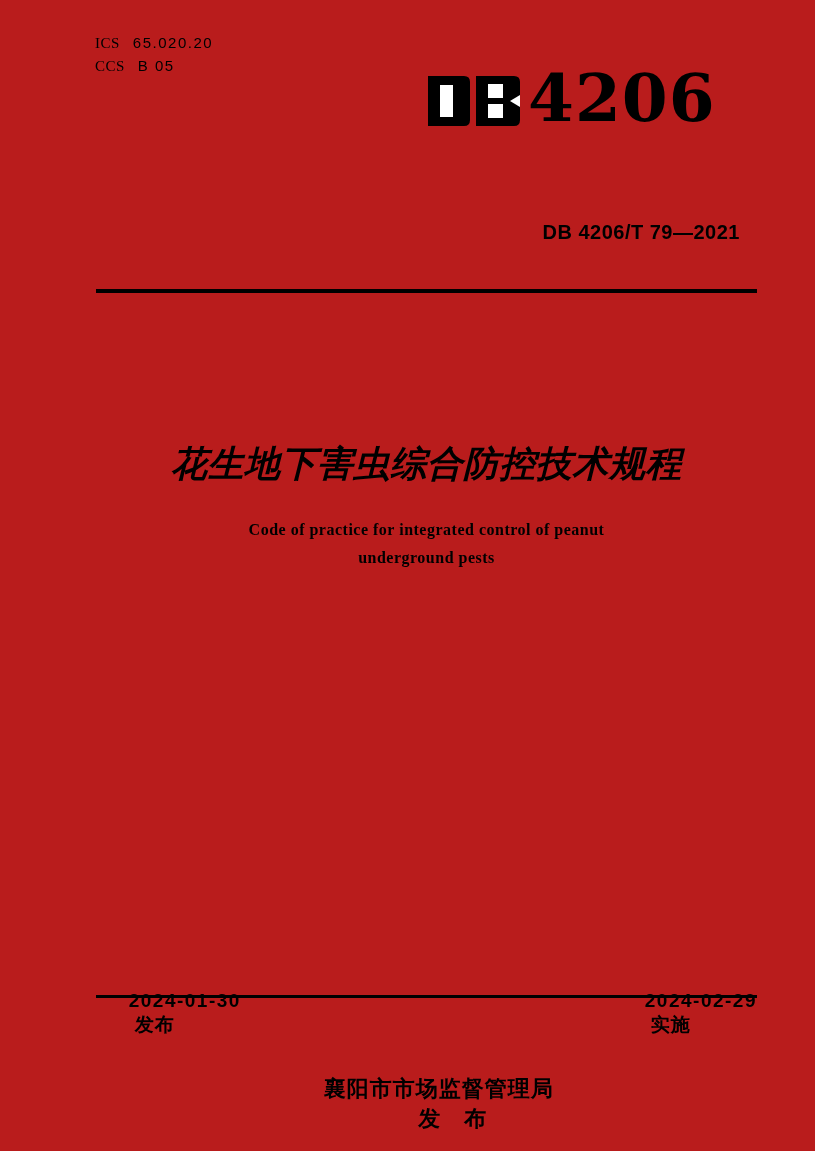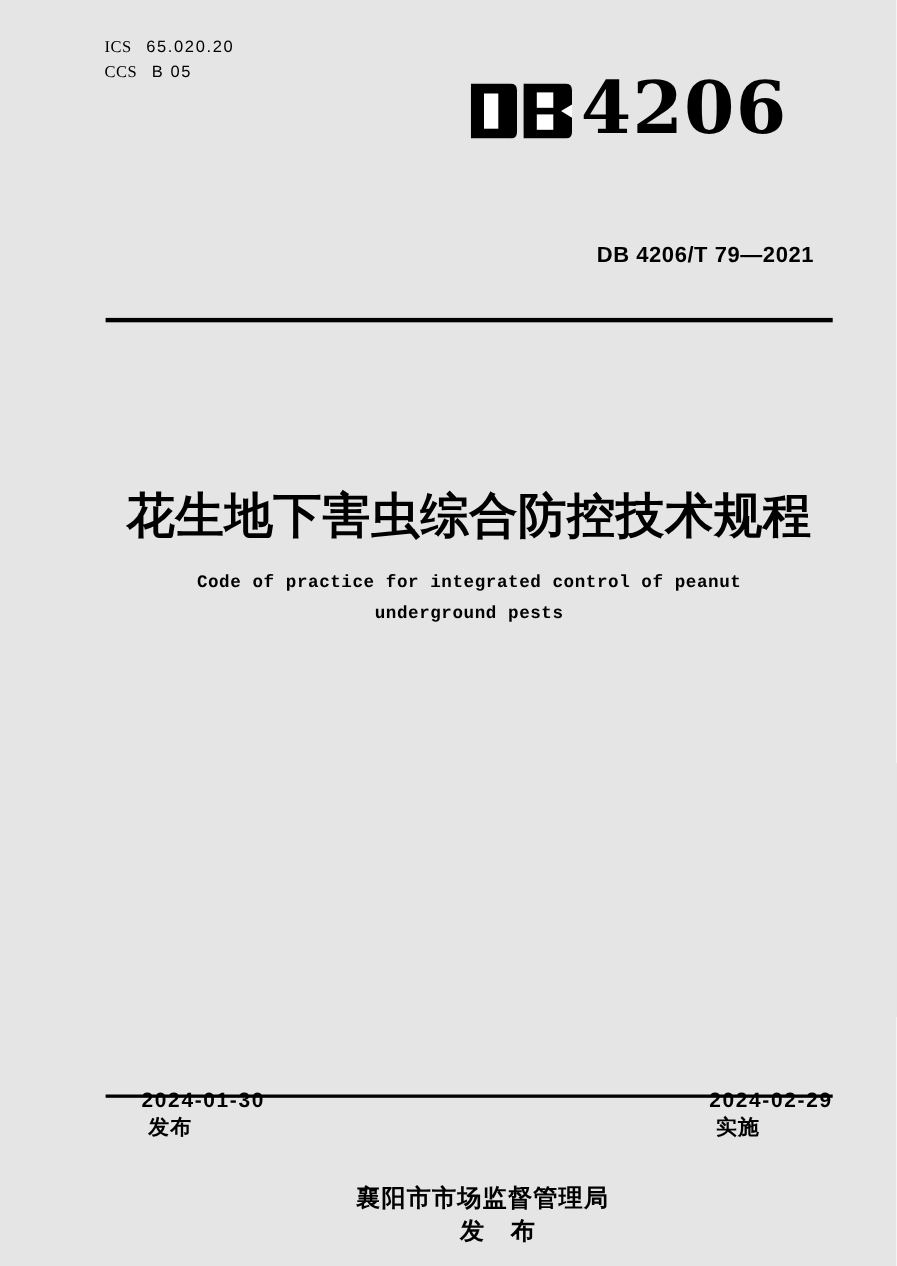--- a/index.html
+++ b/index.html
@@ -4,21 +4,21 @@
 <style>
   * { margin: 0; padding: 0; box-sizing: border-box; }
   html, body { background: #ffffff; }
   body { font-family: "Liberation Sans", sans-serif; color: #000; }
 
   .page {
     position: relative;
     width: 815px;
     height: 1151px;
     margin: 0 auto;
-    background: #e5e5e5;
+    background: #b91c1c;
     overflow: hidden;
   }
 
   
   .code-block {
     position: absolute;
     left: 95px;
     top: 34px;
   }
   .code-line {
@@ -100,31 +100,32 @@
     background: #000;
   }
 
   
   .title-zh {
     position: absolute;
     left: 96px;
     top: 440px;
     width: 661px;
     text-align: center;
-    font-size: 44px;
+    font-size: 36px;
     font-weight: bold;
     letter-spacing: 0.5px;
+    font-style: italic;
   }
   .title-en {
     position: absolute;
     left: 96px;
     top: 516px;
     width: 661px;
     text-align: center;
-    font-family: Liberation Mono, monospace;
+    font-family: Liberation Serif, serif;
     font-size: 16px;
     font-weight: 600;
     line-height: 28px;
     letter-spacing: 0.5px;
   }
 
   
   .date-row {
     position: absolute;
     left: 97px;

